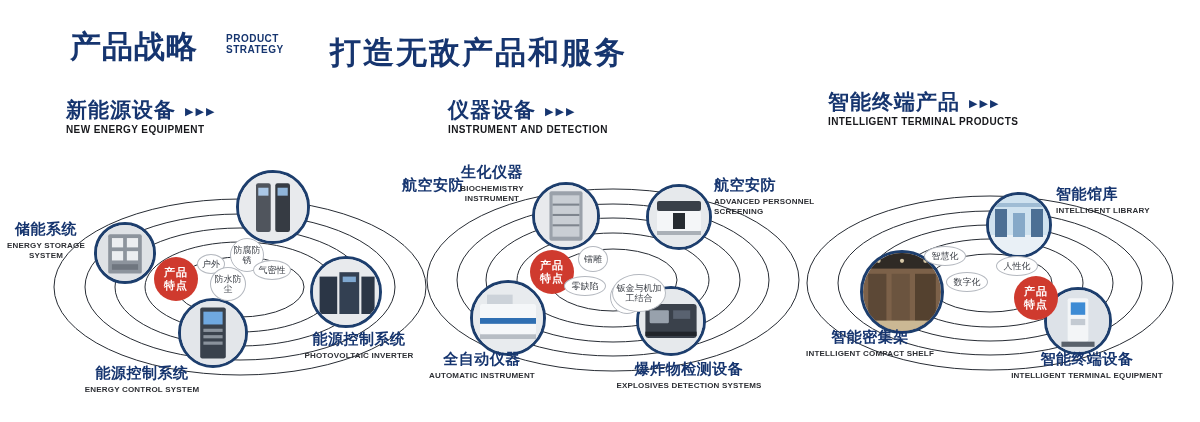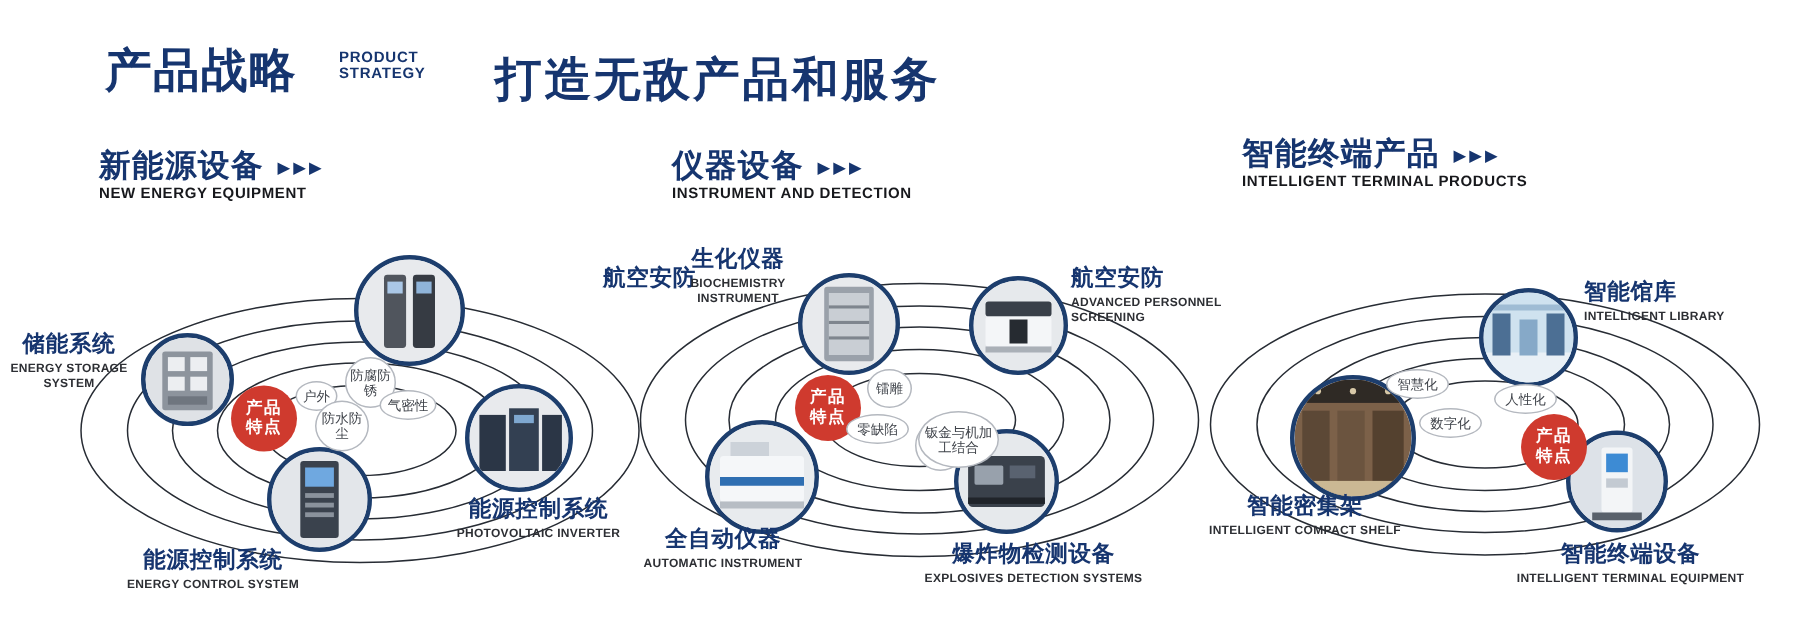--- a/index.html
+++ b/index.html
@@ -260,21 +260,21 @@
   </div>
 
   <div class="abs" style="left:1056px;top:185px;width:120px;">
     <div class="prod-cn">智能馆库</div>
     <div class="prod-en">INTELLIGENT LIBRARY</div>
   </div>
   <div class="abs center" style="left:806px;top:328px;width:128px;">
     <div class="prod-cn">智能密集架</div>
     <div class="prod-en">INTELLIGENT COMPACT SHELF</div>
   </div>
-  <div class="abs center" style="left:1008px;top:360px;width:158px;">
+  <div class="abs center" style="left:1008px;top:350px;width:158px;">
     <div class="prod-cn">智能终端设备</div>
     <div class="prod-en">INTELLIGENT TERMINAL EQUIPMENT</div>
   </div>
 
   <div class="abs badge" style="left:1014px;top:276px;">
     <div>产品</div>
     <div>特点</div>
   </div>
   <div class="abs bubble" style="left:924px;top:246px;width:42px;height:20px;">智慧化</div>
   <div class="abs bubble" style="left:996px;top:256px;width:42px;height:20px;">人性化</div>

